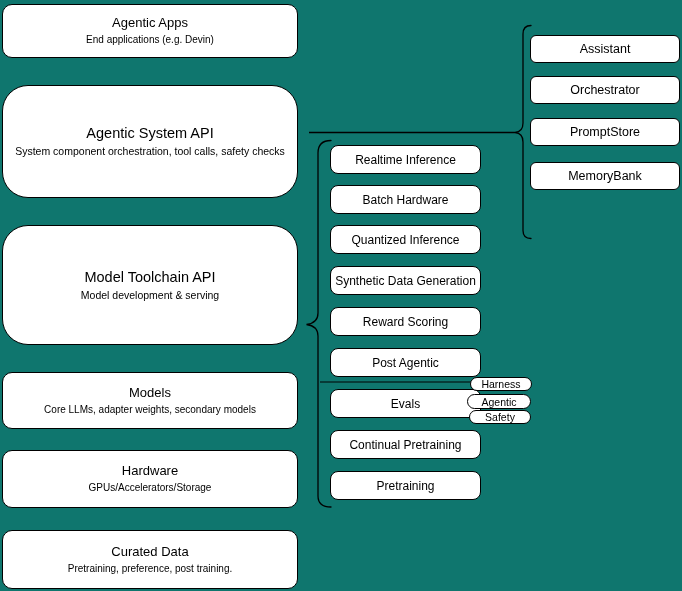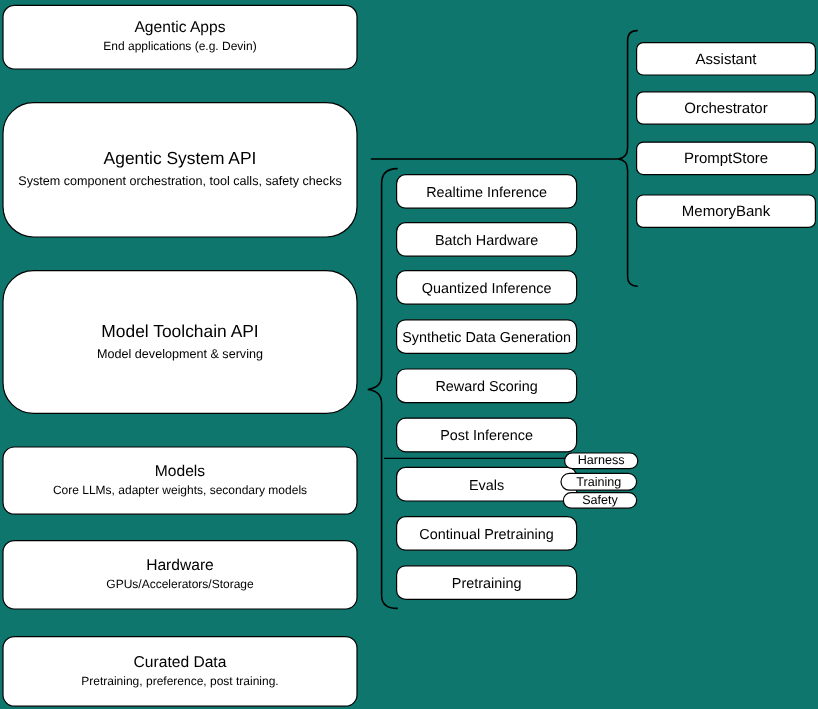--- a/index.html
+++ b/index.html
@@ -143,37 +143,37 @@
   <div class="mbox" style="top:225px;">
     <span>Quantized Inference</span>
   </div>
   <div class="mbox" style="top:266px;">
     <span>Synthetic Data Generation</span>
   </div>
   <div class="mbox" style="top:307px;">
     <span>Reward Scoring</span>
   </div>
   <div class="mbox" style="top:348px;">
-    <span>Post Inference</span>
+    <span>Post Agentic</span>
   </div>
   <div class="mbox" style="top:389px;">
     <span>Evals</span>
   </div>
   <div class="mbox" style="top:430px;">
     <span>Continual Pretraining</span>
   </div>
   <div class="mbox" style="top:471px;">
     <span>Pretraining</span>
   </div>
 
   <div class="pill" style="left:470px; top:377px; width:62px; height:14px;">
     <span>Harness</span>
   </div>
   <div class="pill" style="left:467px; top:394px; width:64px; height:15px;">
-    <span>Training</span>
+    <span>Agentic</span>
   </div>
   <div class="pill" style="left:469px; top:410px; width:62px; height:14px;">
     <span>Safety</span>
   </div>
 
   <div class="rbox" style="top:35px;">
     <span>Assistant</span>
   </div>
   <div class="rbox" style="top:118px;">
     <span>PromptStore</span>

